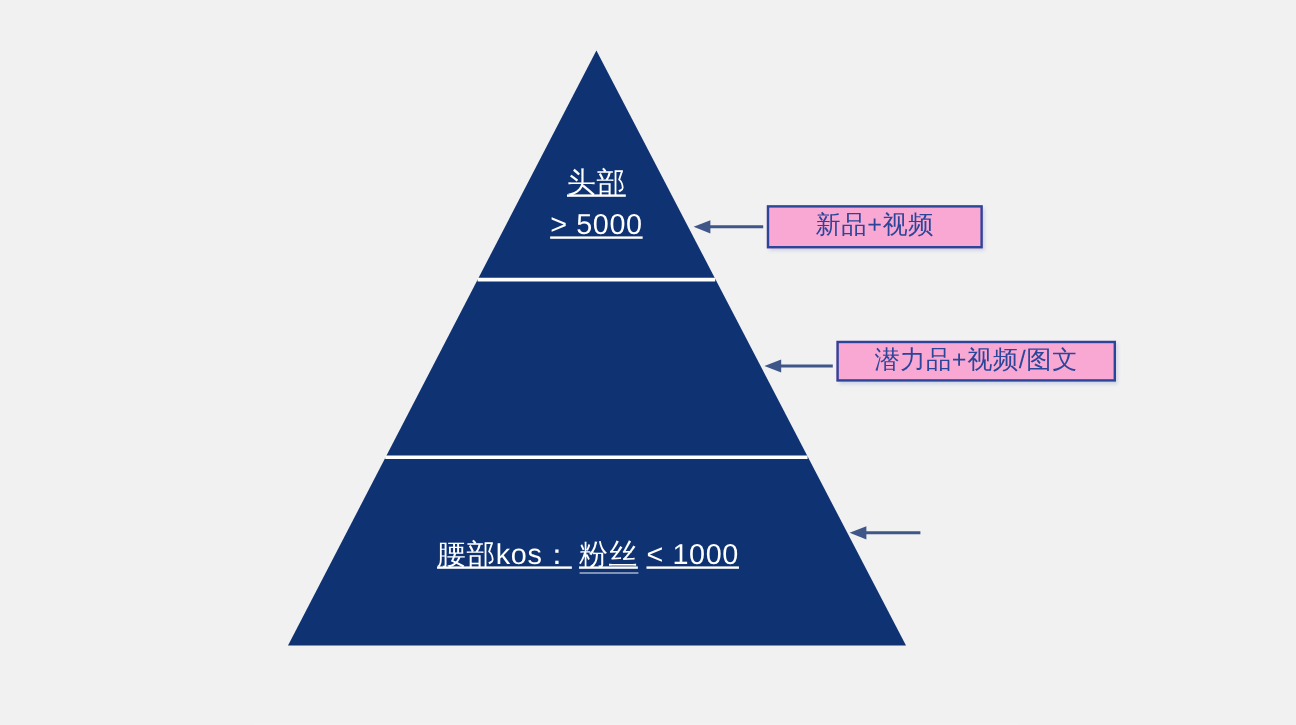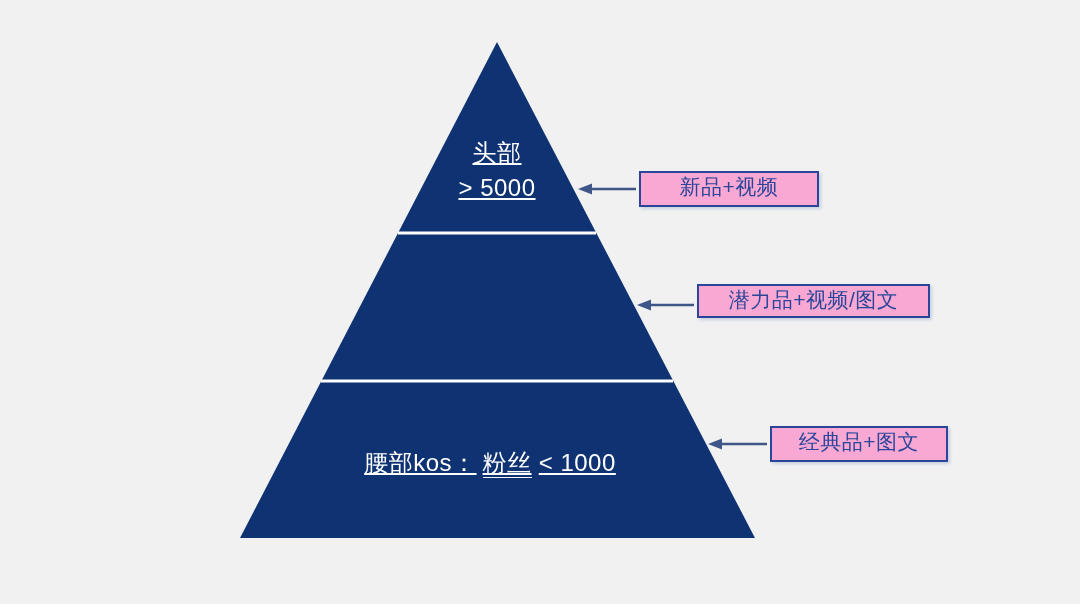--- a/index.html
+++ b/index.html
@@ -95,17 +95,14 @@
   <div class="tier-text" id="tier-bottom-text">
     <span>腰部kos：</span><span class="fans-underline">粉丝</span><span class="range-part">&lt; 1000</span>
   </div>
 
   <div class="anno-box" id="anno-box-top">
     <span>新品+视频</span>
   </div>
   <div class="anno-box" id="anno-box-middle">
     <span>潜力品+视频/图文</span>
   </div>
-  <div class="anno-box" id="anno-box-bottom">
-    <span>经典品+图文</span>
-  </div>
 
 </div>
 
 </body></html>

